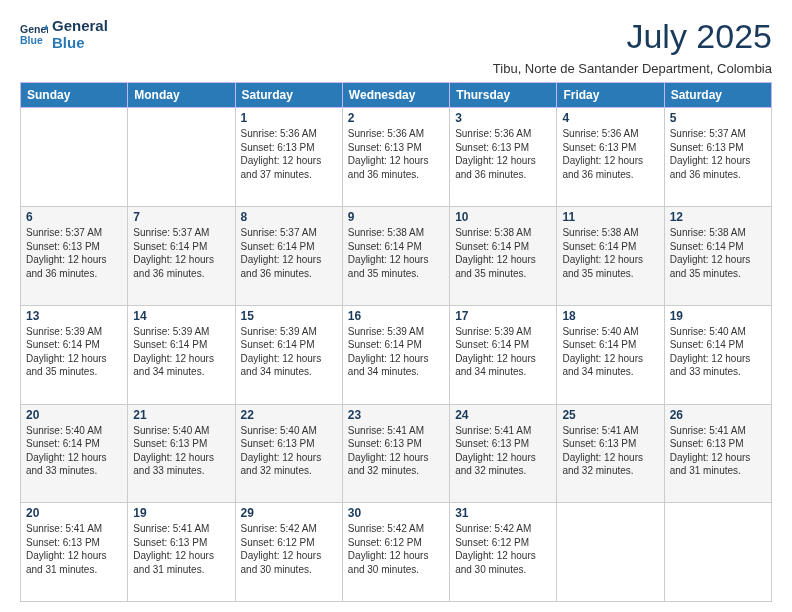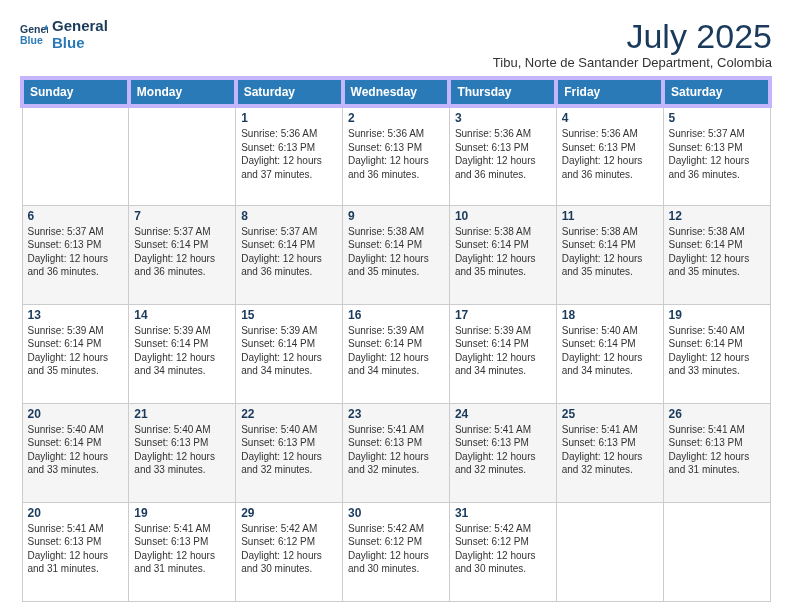--- a/index.html
+++ b/index.html
@@ -48,35 +48,35 @@
     }
     .main-title {
       font-size: 34px;
       font-weight: normal;
       color: #1a3a5c;
       line-height: 1.1;
     }
     .subtitle {
       font-size: 13px;
       color: #333;
-      margin-top: 0;
+      margin-top: 6px;
     }
     .calendar {
       width: 100%;
       border-collapse: collapse;
       flex: 1;
     }
     .calendar thead tr th {
       background: #2a7ab8;
       color: #fff;
       font-size: 12px;
       font-weight: bold;
       padding: 5px 6px;
       text-align: left;
-      border: 4px solid #c4b5fd;
+      border: 1px solid #c4b5fd;
     }
     .calendar tbody tr td {
       border: 1px solid #ccc;
       vertical-align: top;
       padding: 3px 5px;
       width: calc(100% / 7);
       font-size: 10px;
       color: #333;
       background: #fff;
       height: 88px;

